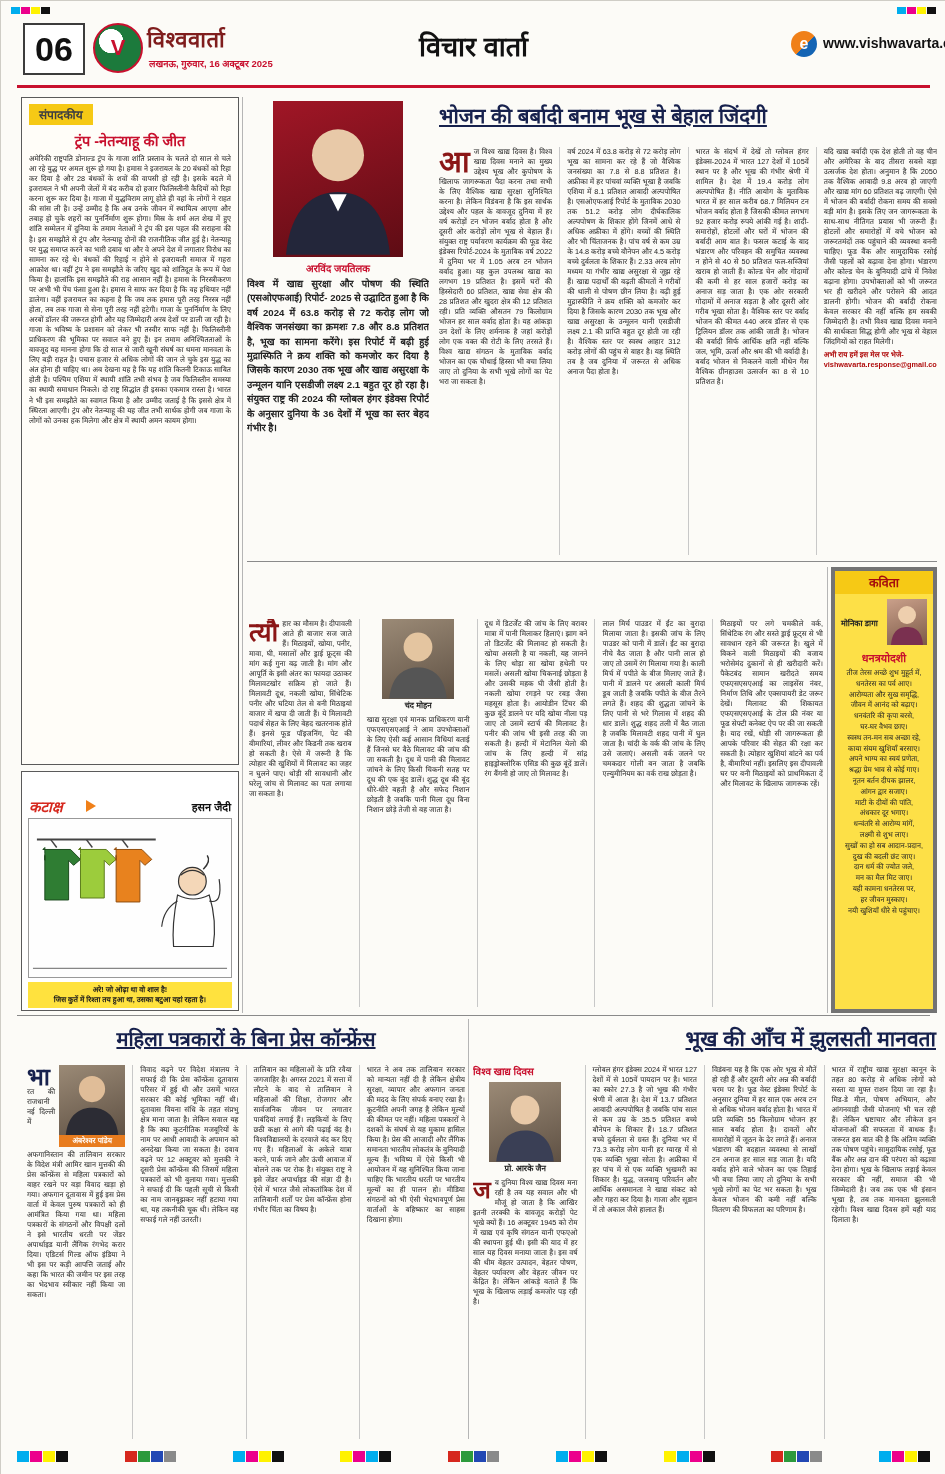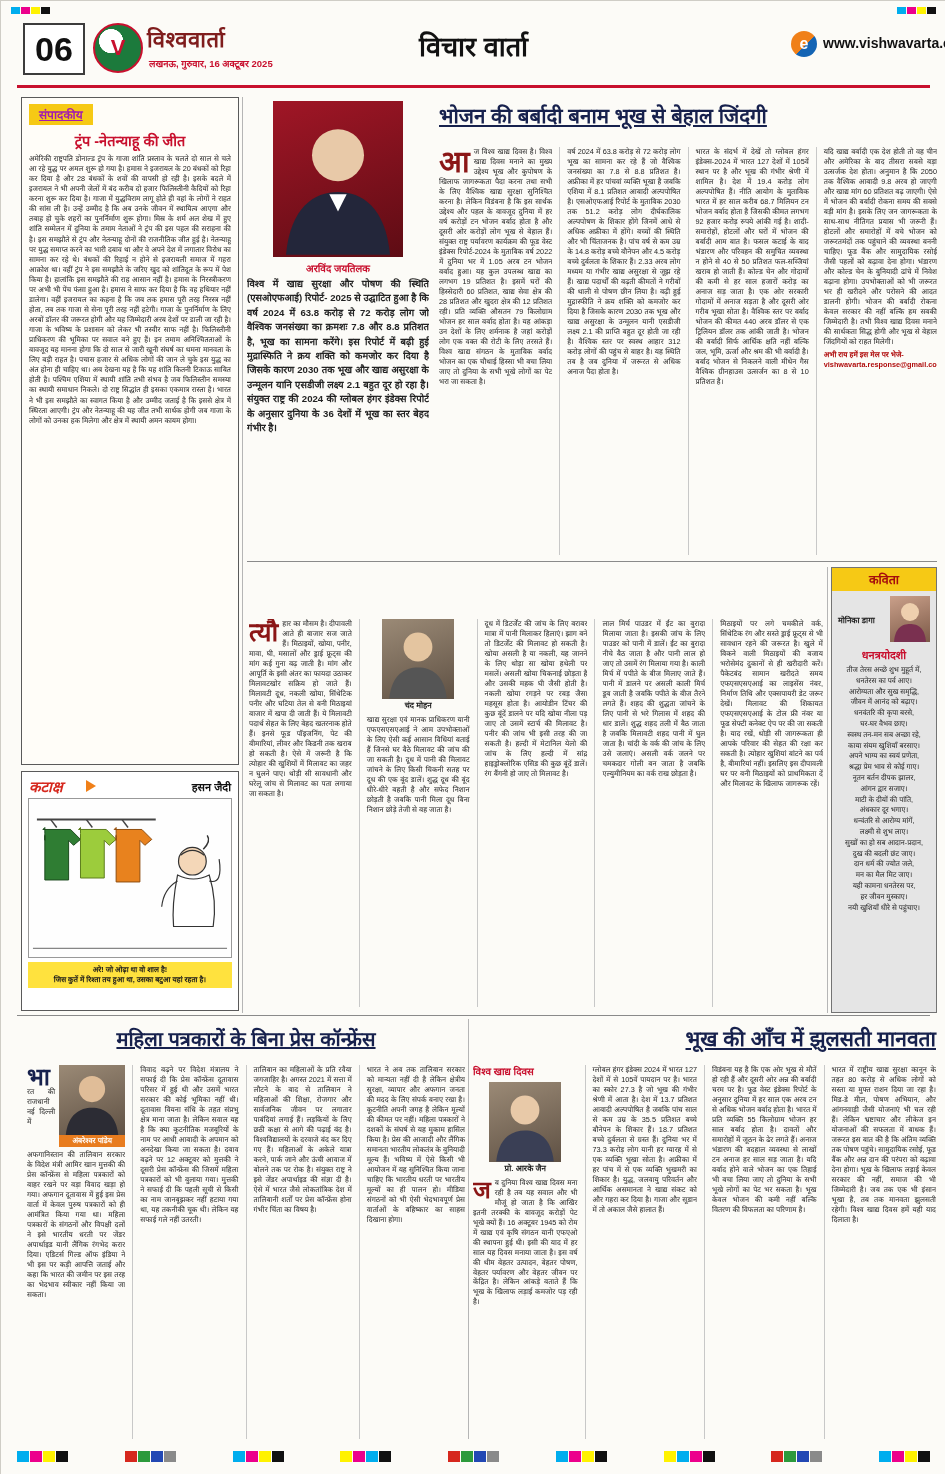--- a/index.html
+++ b/index.html
@@ -24,26 +24,26 @@
          color:#fff;font-weight:800;font-size:16px;display:flex;align-items:center;justify-content:center;}
   .website{left:822px;top:34px;font-size:14px;font-weight:800;color:#111;}
   .redrule{left:16px;right:16px;top:84px;height:3px;background:#c8102e;position:absolute;}
   
   .regs{display:flex;gap:1px;}
   .regs span{width:9px;height:7px;display:inline-block;}
   .rc{background:#00adee}.rm{background:#ec008c}.ry{background:#fff200}.rk{background:#111}
   .rr{background:#d6281e}.rg{background:#2c9a3c}.rb{background:#2248b4}.rgr{background:#8a8a8a}
   
   .edit-box{left:20px;top:96px;width:218px;height:668px;border:1px solid #5a5a5a;background:#fffdf8;box-sizing:border-box;padding:6px 7px;}
-  .edit-label{display:inline-block;background:#f6c915;color:#a21caf;font-size:12px;font-weight:800;padding:2px 10px;text-decoration:underline;}
+  .edit-label{display:inline-block;background:#f6c915;color:#404040;font-size:12px;font-weight:800;padding:2px 10px;}
   .edit-title{text-align:center;color:#c8102e;font-size:14.5px;font-weight:800;margin:5px 0 4px;}
   .edit-body{font-size:7.25px;line-height:1.39;text-align:justify;color:#222;height:590px;overflow:hidden;}
   
   .cartoon-box{left:20px;top:770px;width:218px;height:240px;border:1px solid #5a5a5a;background:#fff;box-sizing:border-box;}
-  .cartoon-head{display:flex;align-items:center;gap:23px;padding:4px 7px 2px;}
+  .cartoon-head{display:flex;align-items:center;gap:23px;padding:4px 7px 2px;margin-top:20px;}
   .cartoon-label{color:#d6281e;font-size:15px;font-weight:900;font-style:italic;}
   .cartoon-arrow{width:0;height:0;border-left:10px solid #f08019;border-top:6px solid transparent;border-bottom:6px solid transparent;}
   .cartoon-author{margin-left:auto;font-size:11px;font-weight:800;color:#111;}
   .cartoon-draw{height:158px;margin:0 6px;border:1px solid #999;background:#fefefe;}
   .cartoon-cap{margin:4px 6px;background:#ffe23e;font-size:7.3px;font-weight:700;text-align:center;
                padding:3px 4px;line-height:1.35;white-space:pre-line;}
   
   .headline{font-weight:800;color:#17214d;text-decoration:underline;}
   .cols{display:flex;}
   .tcol{flex:1;font-size:7.3px;line-height:1.37;text-align:justify;color:#1d1d1d;overflow:hidden;}
@@ -65,21 +65,21 @@
   .email-note{color:#b00d0d;font-weight:800;margin-top:3px;}
   .email{color:#b00d0d;font-weight:800;}
   
   .fest{left:246px;top:566px;width:578px;height:446px;}
   .fest .headline{text-align:center;font-size:20px;padding-top:8px;}
   .fest .cols{position:absolute;left:2px;top:52px;width:574px;height:388px;box-sizing:border-box;}
   .fest .dropcap{font-size:26px;}
   .photo-sm{width:72px;height:80px;margin:0 auto 2px;}
   .pname-sm{font-size:8px;margin-bottom:3px;}
   
-  .poem-box{left:830px;top:566px;width:106px;height:446px;border:1px solid #737373;background:#e5e5e5;box-sizing:border-box;}
+  .poem-box{left:830px;top:566px;width:106px;height:446px;border:4px solid #737373;background:#fde047;box-sizing:border-box;}
   .poem-head{background:#f6c915;color:#a50d0d;text-align:center;font-size:12.5px;font-weight:800;padding:3px 0;}
   .poem-meta{display:flex;align-items:center;gap:4px;padding:5px 6px 2px;}
   .poem-poet{font-size:8px;font-weight:800;color:#222;}
   .poem-photo{width:40px;height:46px;margin-left:auto;background:linear-gradient(160deg,#caa08a,#7c5a48);}
   .poem-title{text-align:center;color:#c8102e;font-size:11px;font-weight:800;margin:3px 0;}
   .poem-lines{font-size:7.2px;line-height:1.5;text-align:center;white-space:pre-line;color:#222;
               height:300px;overflow:hidden;padding:0 4px;}
   
   .women{left:26px;top:1018px;width:438px;height:424px;}
   .women .headline{text-align:center;font-size:20px;padding-top:6px;}

